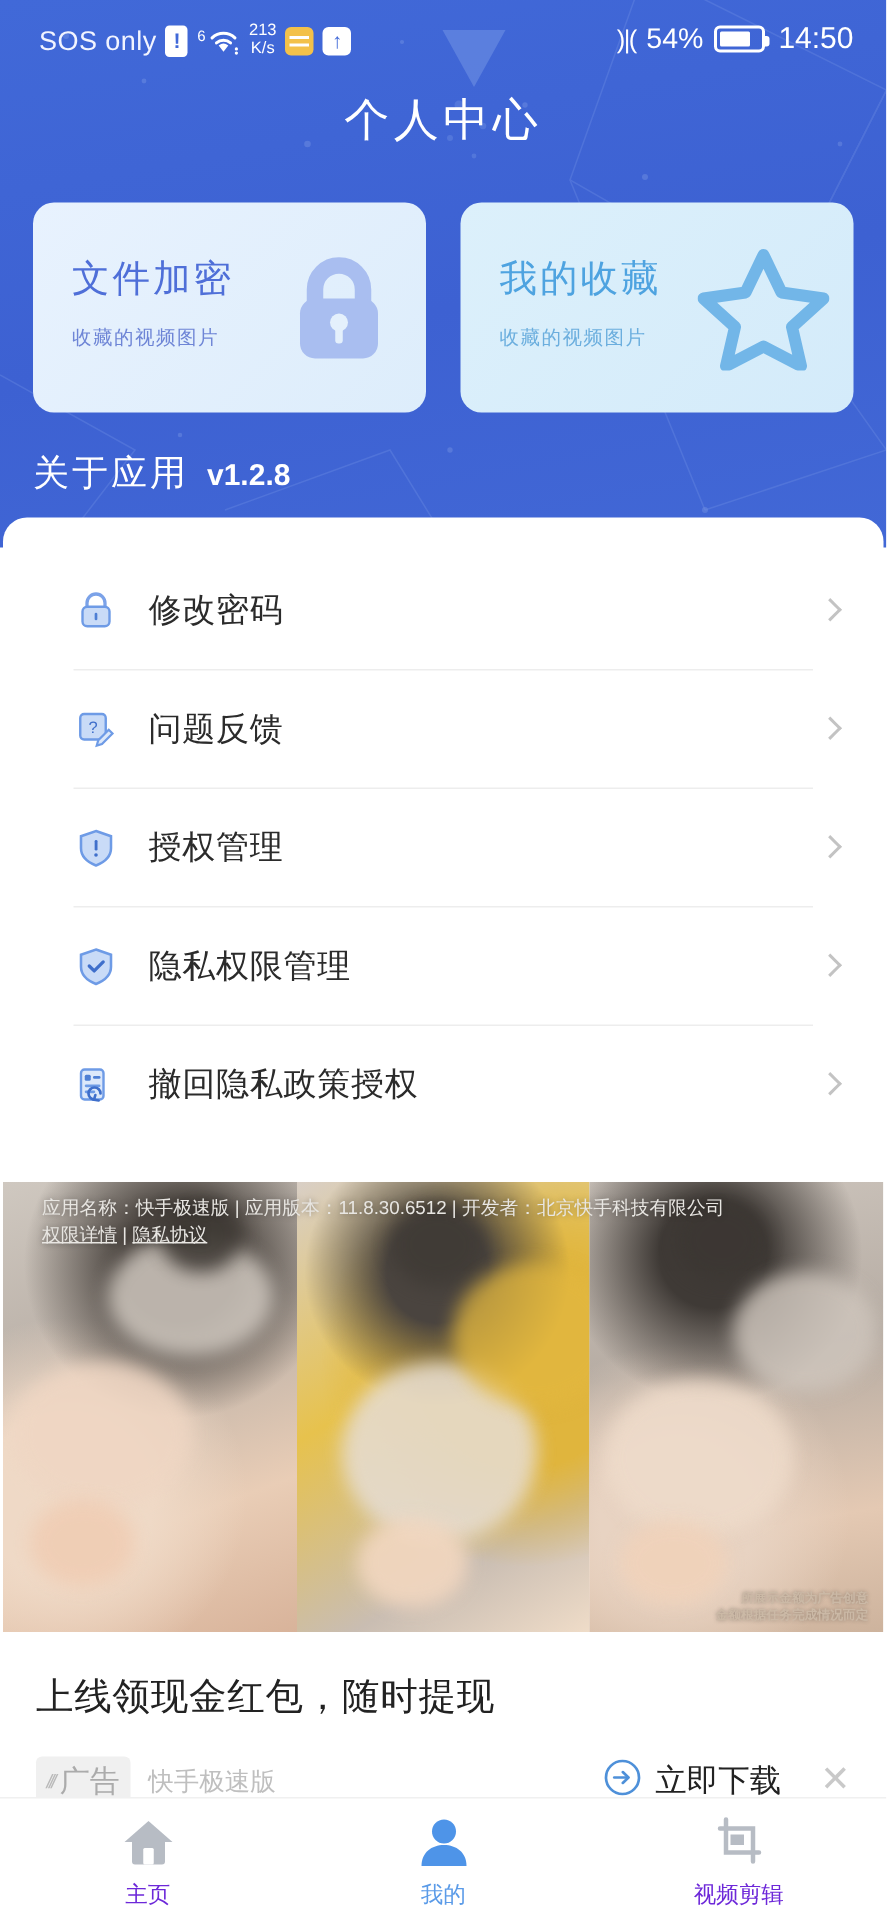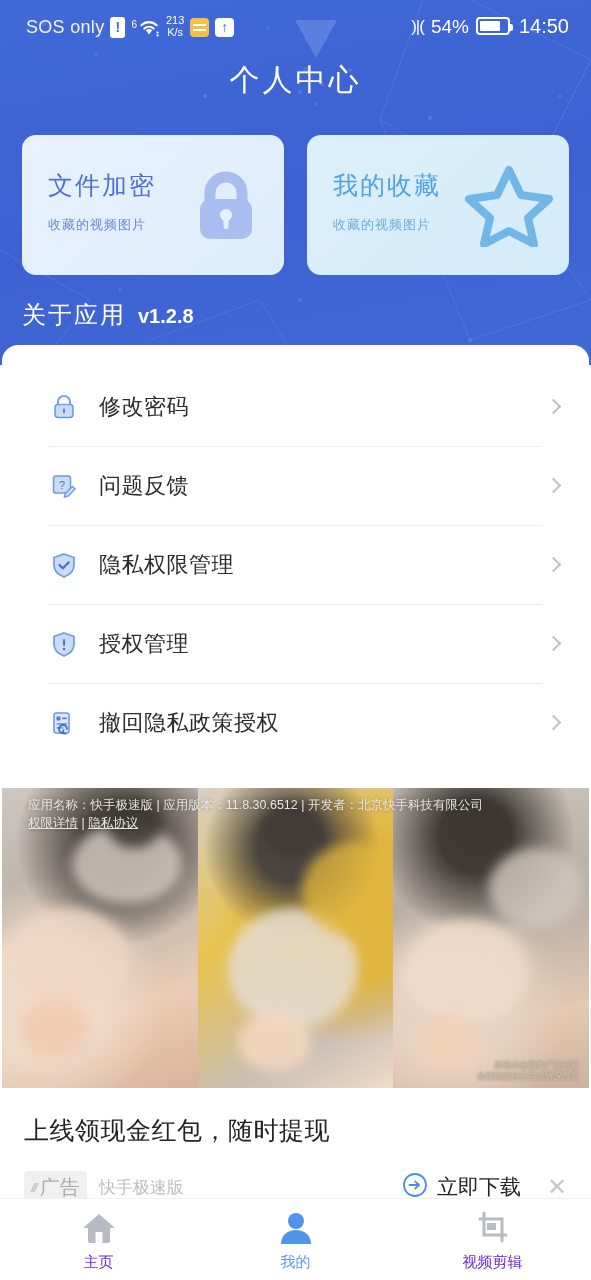--- a/index.html
+++ b/index.html
@@ -314,37 +314,37 @@
         </span>
         <span class="menu-label">问题反馈</span>
         <span class="chev"></span>
       </div>
 
       <div class="menu-row">
         <span class="divider"></span>
         <span class="menu-icon">
           <svg width="28" height="28" viewBox="0 0 28 28">
             <path d="M14 3 L24 6.5 v8 c0 6 -5 9.5 -10 11.5 C9 24 4 20.5 4 14.5 v-8 Z" fill="#C9DBF7" stroke="#6E9BE6" stroke-width="1.7"></path>
-            <path d="M9.5 14 L12.8 17.3 L18.8 11.3" stroke="#3F6FCB" stroke-width="2.2" fill="none" stroke-linecap="round" stroke-linejoin="round"></path>
-          </svg>
-        </span>
-        <span class="menu-label">隐私权限管理</span>
+            <rect x="13.1" y="9" width="1.9" height="7" rx="0.9" fill="#3F6FCB"></rect>
+            <circle cx="14" cy="19" r="1.2" fill="#3F6FCB"></circle>
+          </svg>
+        </span>
+        <span class="menu-label">授权管理</span>
         <span class="chev"></span>
       </div>
 
       <div class="menu-row">
         <span class="divider"></span>
         <span class="menu-icon">
           <svg width="28" height="28" viewBox="0 0 28 28">
             <path d="M14 3 L24 6.5 v8 c0 6 -5 9.5 -10 11.5 C9 24 4 20.5 4 14.5 v-8 Z" fill="#C9DBF7" stroke="#6E9BE6" stroke-width="1.7"></path>
-            <rect x="13.1" y="9" width="1.9" height="7" rx="0.9" fill="#3F6FCB"></rect>
-            <circle cx="14" cy="19" r="1.2" fill="#3F6FCB"></circle>
-          </svg>
-        </span>
-        <span class="menu-label">授权管理</span>
+            <path d="M9.5 14 L12.8 17.3 L18.8 11.3" stroke="#3F6FCB" stroke-width="2.2" fill="none" stroke-linecap="round" stroke-linejoin="round"></path>
+          </svg>
+        </span>
+        <span class="menu-label">隐私权限管理</span>
         <span class="chev"></span>
       </div>
 
       <div class="menu-row">
         <span class="divider"></span>
         <span class="menu-icon">
           <svg width="28" height="28" viewBox="0 0 28 28">
             <rect x="4" y="4" width="15" height="20" rx="2.4" fill="#DCE8FA" stroke="#6E9BE6" stroke-width="1.6"></rect>
             <rect x="6.5" y="7.5" width="4" height="4" rx="1" fill="#4E7FD4"></rect>
             <rect x="12" y="8.4" width="5" height="1.8" rx="0.9" fill="#4E7FD4"></rect>

